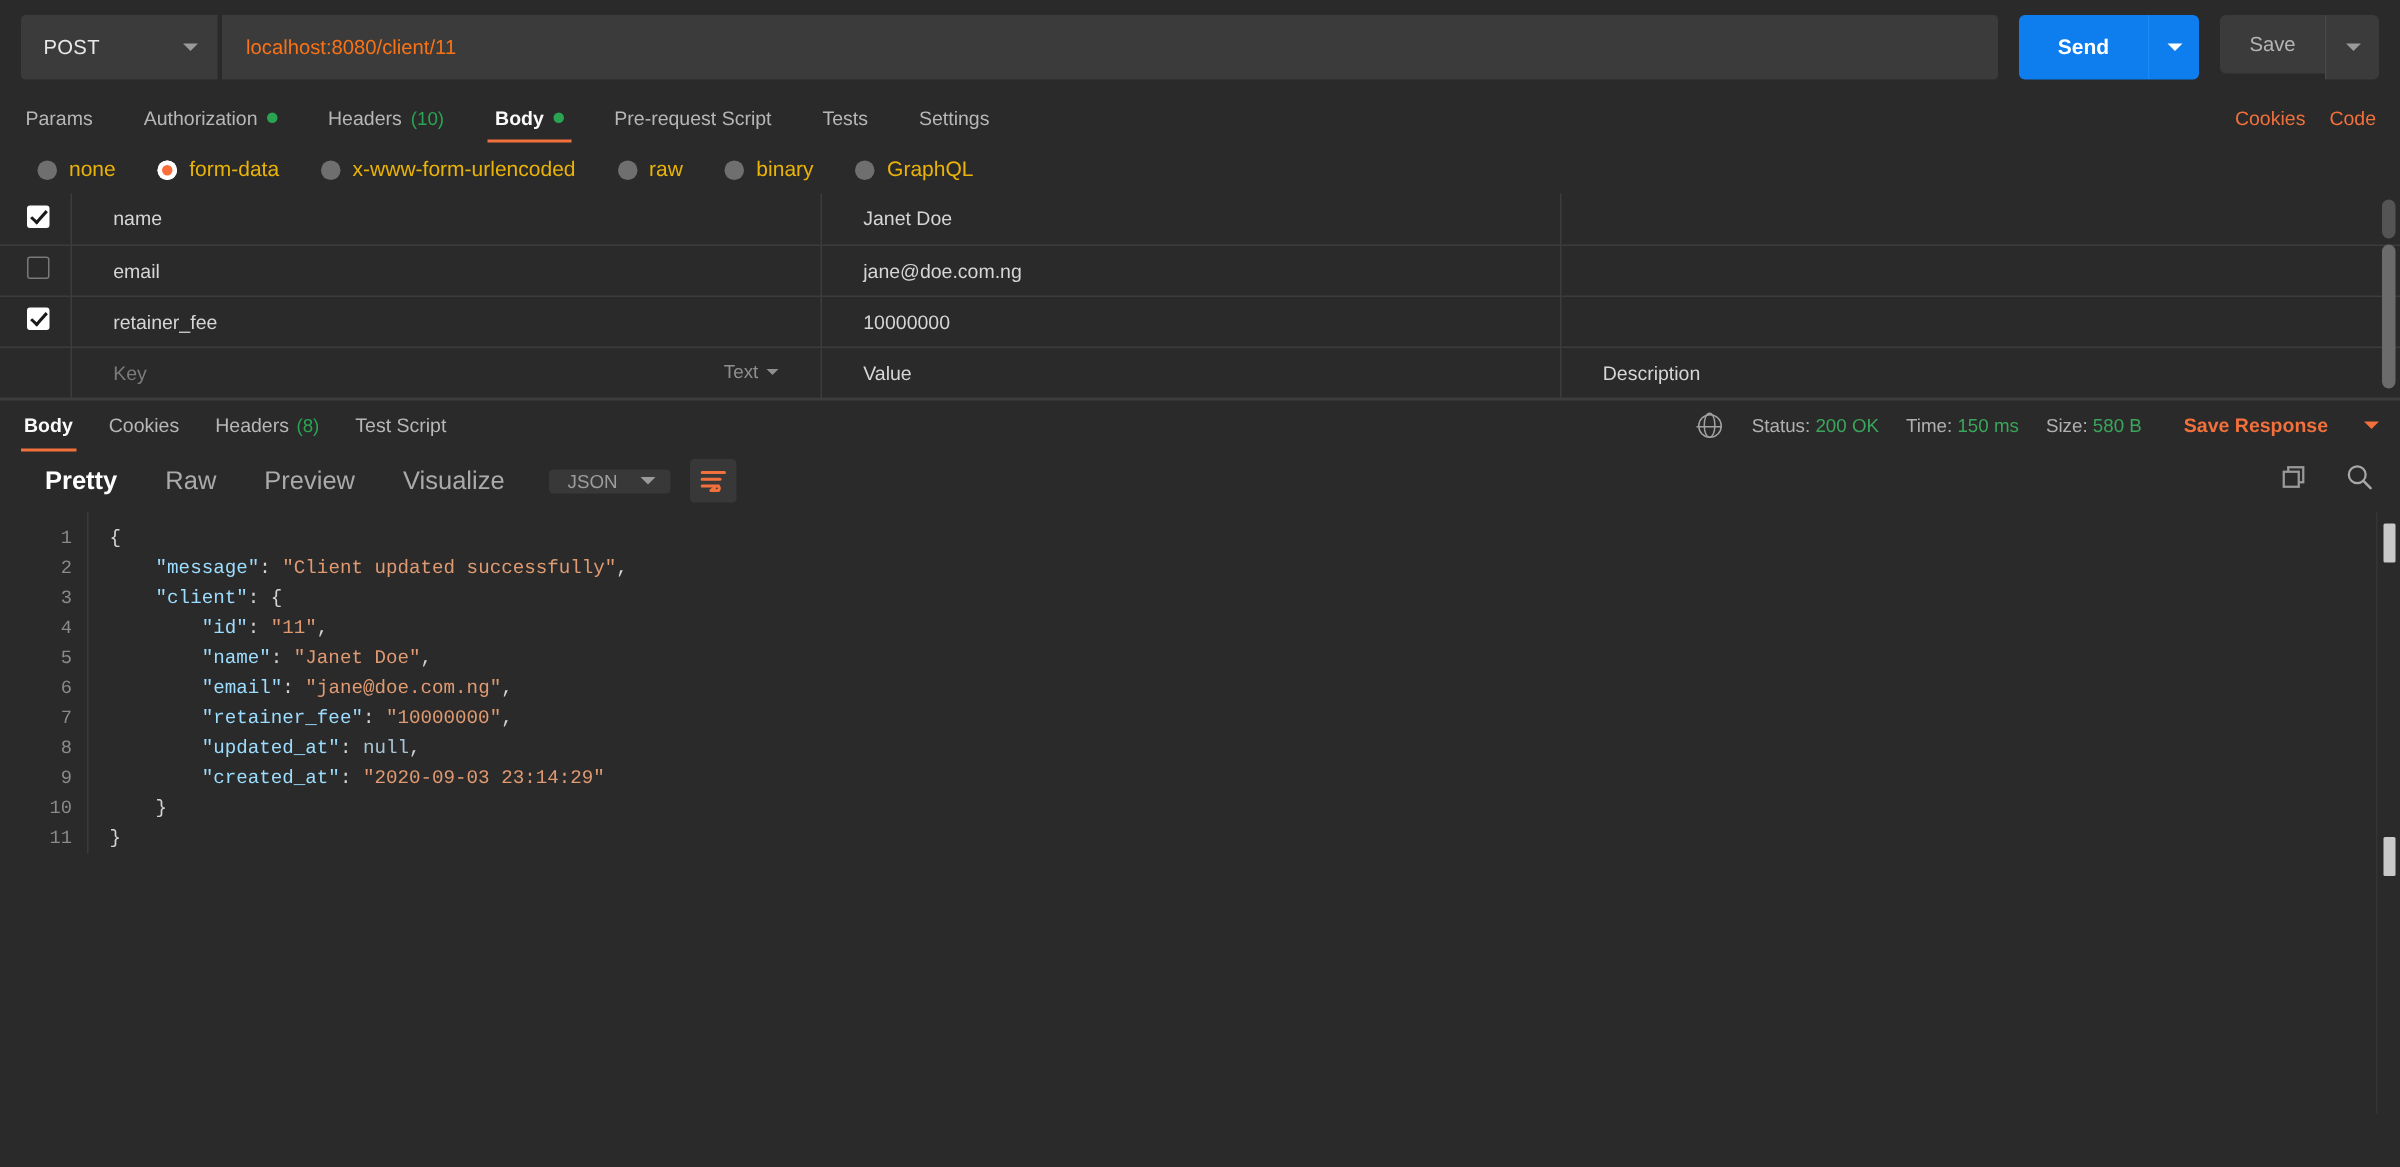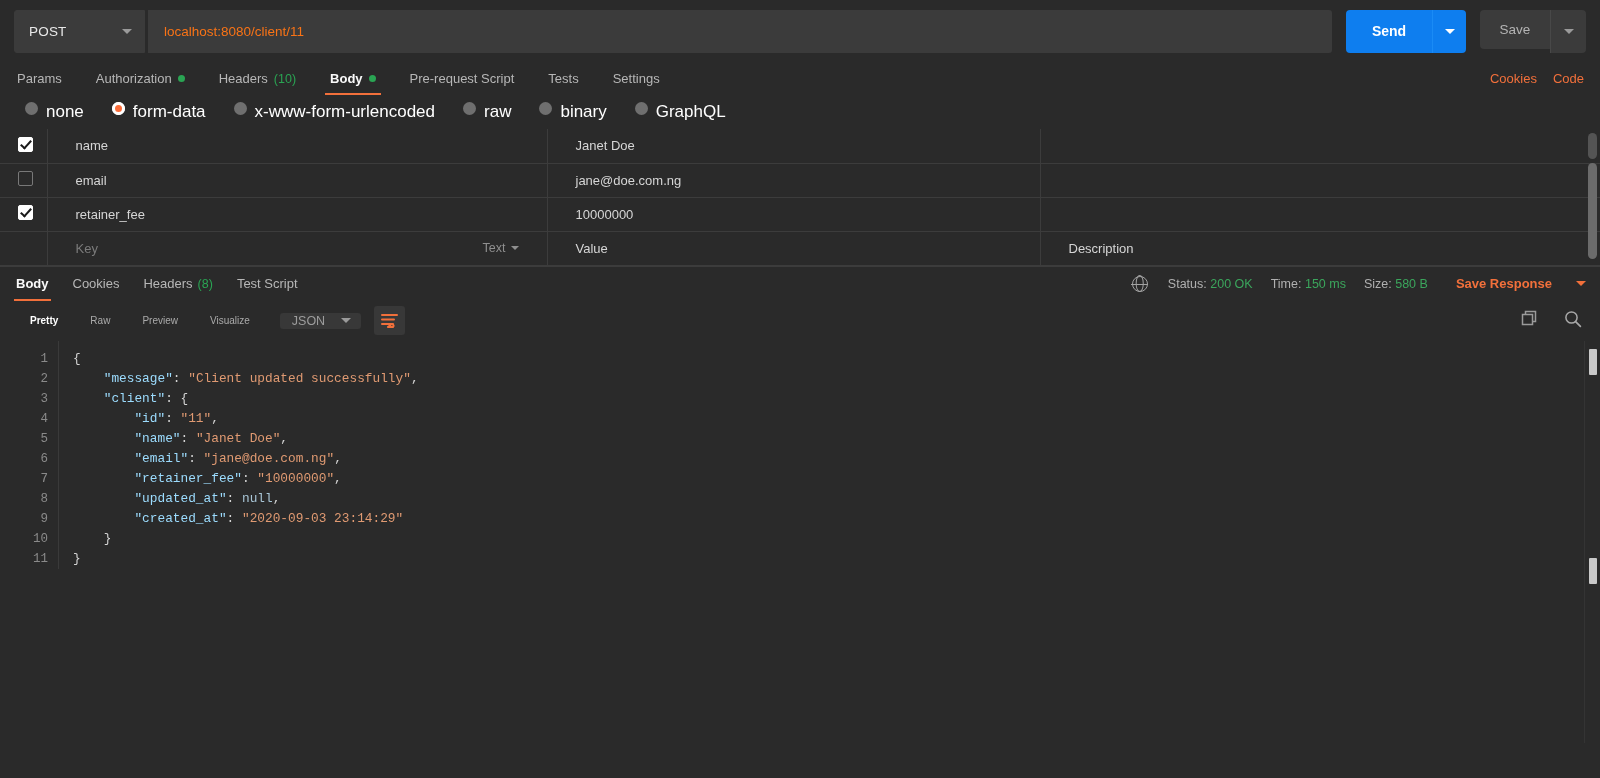--- a/index.html
+++ b/index.html
@@ -122,25 +122,25 @@
   .link-orange { color: #f2703b; font-size: 13px; cursor: pointer; }
 
   
   .radios {
     display: flex; align-items: center;
     height: 34px;
     padding: 0 14px;
     gap: 0;
   }
   .radio-item {
-    display: flex; align-items: flex-start; gap: 8px;
+    display: flex; align-items: flex-end; gap: 8px;
     padding: 0 14px 0 0;
     margin-right: 14px;
-    font-size: 17px;
-    color: #ffffff;
+    font-size: 14px;
+    color: #eab308;
     cursor: pointer;
   }
   .radio-item:first-child { margin-left: 11px; }
   .rd {
     width: 13px; height: 13px; border-radius: 50%;
     background: #6f6f6f;
     display: flex; align-items: center; justify-content: center;
   }
   .rd.on { background: #fff; }
   .rd.on::after {
@@ -250,21 +250,21 @@
   .save-resp .caret { border-top-color: #f2703b; }
 
   
   .view-bar {
     display: flex; align-items: center;
     height: 40px;
     padding: 0 14px;
     gap: 0;
   }
   .vtab {
-    font-size: 10px; color: #aaaaaa;
+    font-size: 17px; color: #aaaaaa;
     padding: 6px 16px; border-radius: 3px;
     cursor: pointer;
   }
   .vtab.active { color: #fff; font-weight: bold; }
   .fmt-box {
     margin-left: 14px;
     background: #383838; border-radius: 3px;
     height: 16px; width: 81px;
     display: flex; align-items: center; justify-content: space-between;
     padding: 0 10px 0 12px; cursor: pointer;

